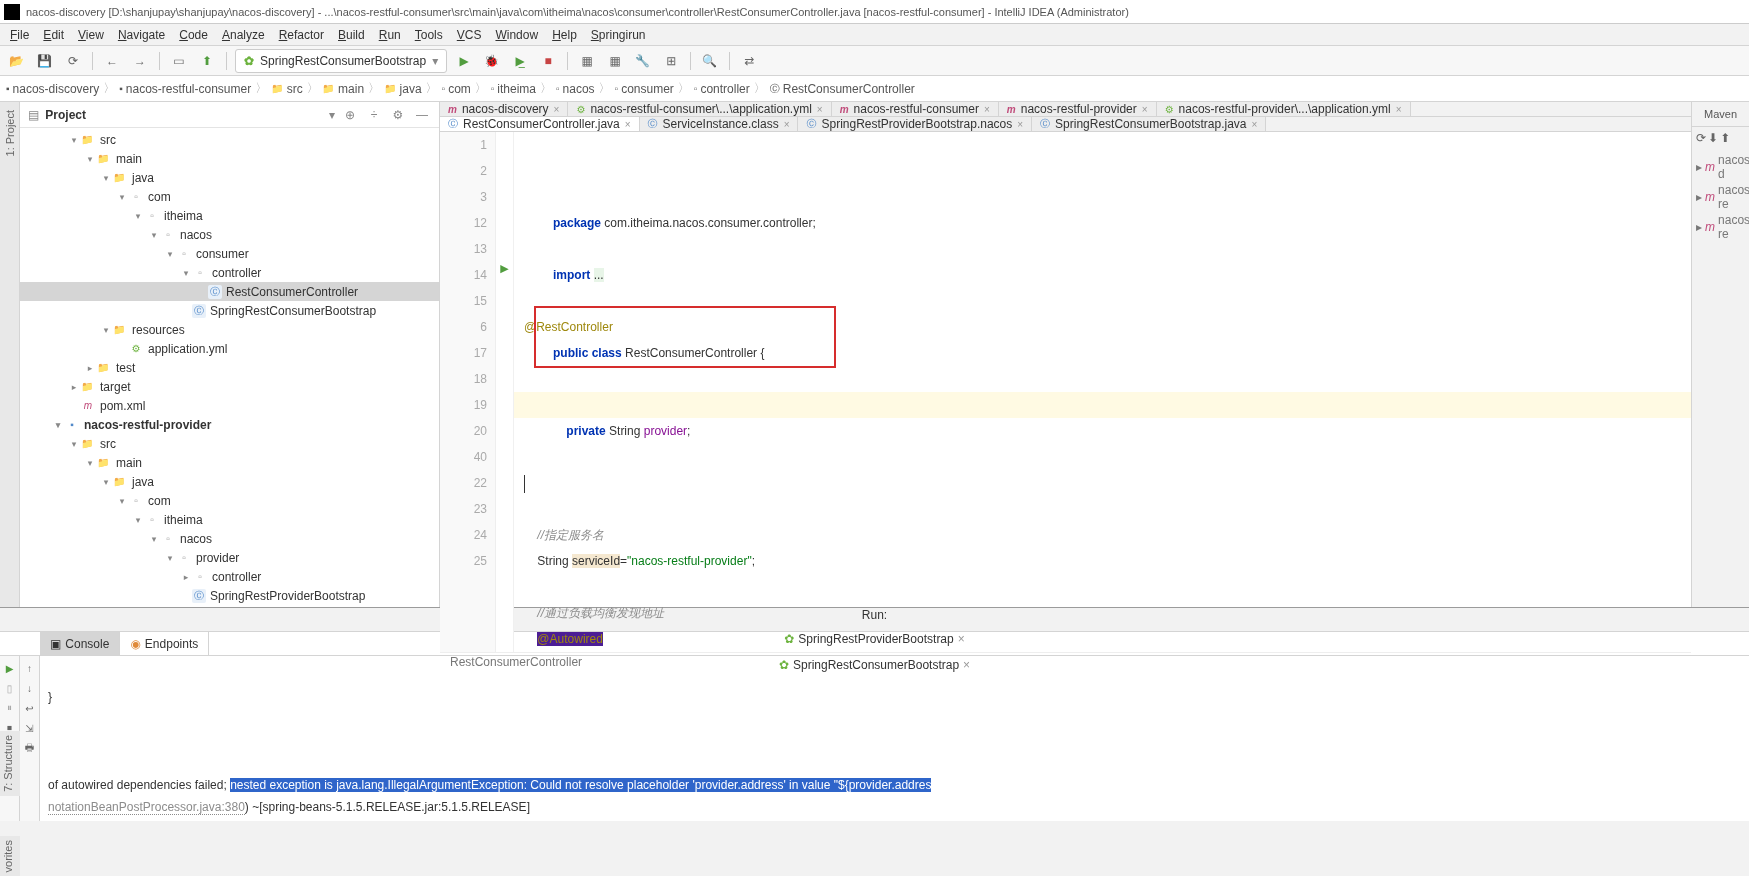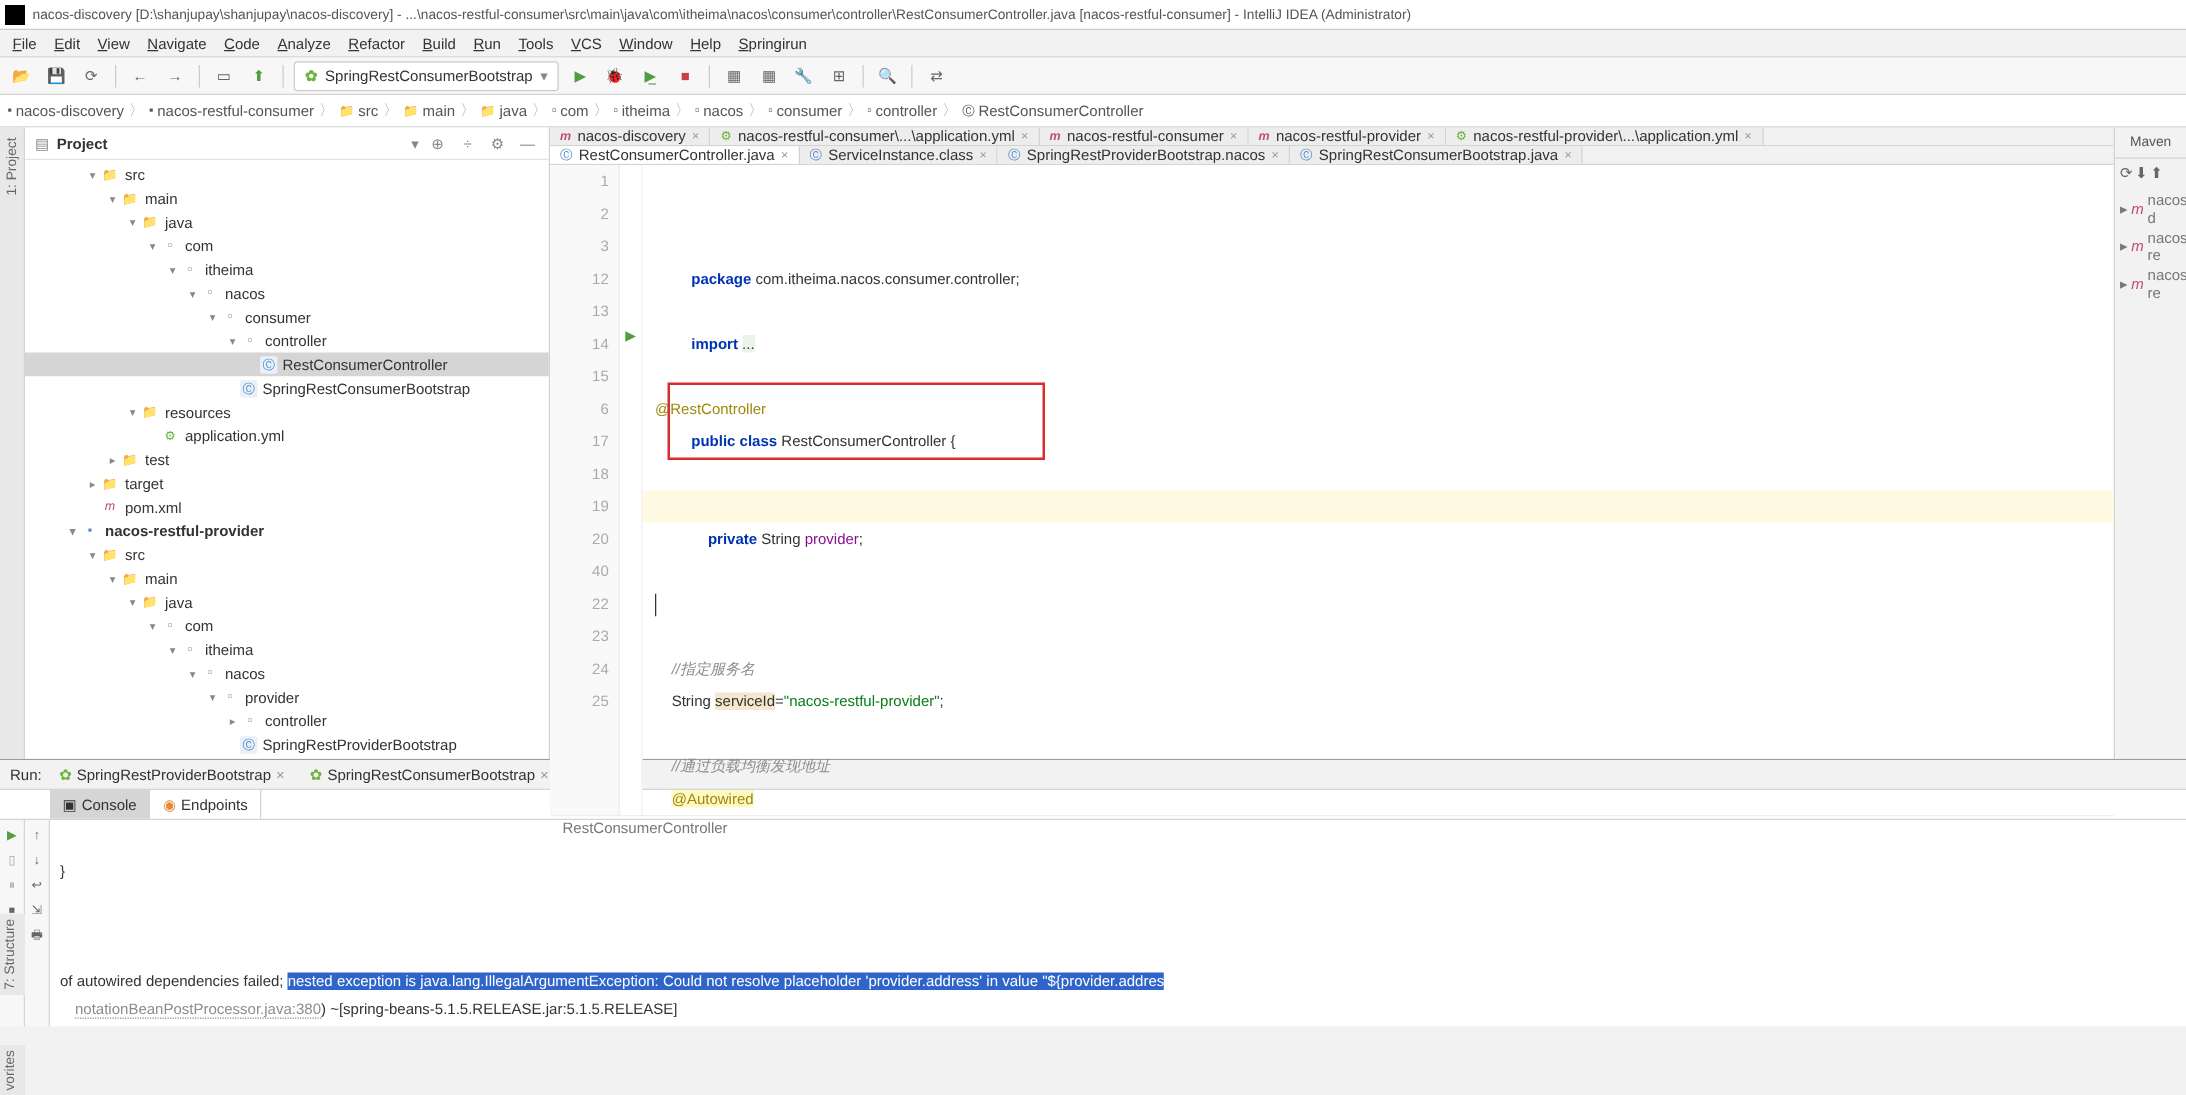--- a/index.html
+++ b/index.html
@@ -61,33 +61,33 @@
 .highlight-line{background:#fffae3;position:absolute;left:0;right:0;height:26px;}
 .redbox{position:absolute;border:2px solid #d62d2d;pointer-events:none;}
 .cursor{display:inline-block;width:1px;height:18px;background:#333;vertical-align:middle;}
 .right-gutter{width:58px;background:#f2f2f2;border-left:1px solid #d4d4d4;display:flex;flex-direction:column;}
 .right-gutter .rtab{padding:6px 4px;text-align:center;font-size:11px;color:#555;border-bottom:1px solid #d4d4d4;}
 .right-gutter .rbtns{display:flex;padding:4px;gap:2px;}
 .right-gutter .mini{flex:1;padding:4px;font-size:10px;color:#777;}
 .right-gutter .mini .m{display:flex;align-items:center;gap:3px;margin-bottom:2px;}
 .breadcrumb2{height:20px;border-top:1px solid #eee;padding:2px 10px;font-size:11px;color:#777;display:flex;align-items:center;}
 .run-panel{border-top:1px solid #9b9b9b;background:#fff;}
-.run-header{height:24px;background:#f2f2f2;border-bottom:1px solid #d4d4d4;display:flex;align-items:center;padding:0 8px;gap:8px;font-size:11px;}
+.run-header{height:24px;background:#f2f2f2;border-bottom:1px solid #d4d4d4;display:flex;align-items:center;padding:0 8px;gap:8px;font-size:11px;flex-direction:column;}
 .run-tab{display:flex;align-items:center;gap:4px;padding:2px 6px;}
 .run-tab .close{color:#999;}
 .run-subtabs{height:24px;display:flex;border-bottom:1px solid #d4d4d4;}
 .subtab{padding:4px 10px;display:flex;align-items:center;gap:4px;border-right:1px solid #d4d4d4;font-size:11px;}
 .subtab.active{background:#d5d5d5;}
 .run-body{display:flex;height:165px;}
 .run-left{width:20px;background:#f7f7f7;border-right:1px solid #d4d4d4;display:flex;flex-direction:column;align-items:center;padding-top:4px;gap:4px;}
 .run-left2{width:20px;background:#f7f7f7;border-right:1px solid #d4d4d4;display:flex;flex-direction:column;align-items:center;padding-top:4px;gap:4px;}
 .run-left .rb,.run-left2 .rb{width:16px;height:16px;display:flex;align-items:center;justify-content:center;color:#666;font-size:10px;}
 .console{flex:1;font-family:Consolas,monospace;font-size:14px;padding:8px;white-space:pre;overflow:hidden;color:#333;line-height:22px;}
 .console .sel{background:#2f65ca;color:#fff;}
-.console .link{color:#8c8c8c;border-bottom:1px dotted #8c8c8c;margin-left:12px;}
+.console .link{color:#8c8c8c;border-bottom:1px dotted #8c8c8c;}
 .console .ln{display:block;}
 </style>
 </head>
 <body>
 
 <div class="titlebar">
   <div class="logo"></div>
   <div class="title">nacos-discovery [D:\shanjupay\shanjupay\nacos-discovery] - ...\nacos-restful-consumer\src\main\java\com\itheima\nacos\consumer\controller\RestConsumerController.java [nacos-restful-consumer] - IntelliJ IDEA (Administrator)</div>
 </div>
 
@@ -396,21 +396,21 @@
 
     <span class="ann">@Value</span>(<span class="str">"${provider.address}"</span>)
     <span class="kw">private</span> String <span class="fld">provider</span>;
 
 <span class="cursor"></span>
 
     <span class="com">//指定服务名</span>
     String <span style="background:#f5e8d0;">serviceId</span>=<span class="str">"nacos-restful-provider"</span>;
 
     <span class="com">//通过负载均衡发现地址</span>
-    <span class="ann" style="background:#fef9c3;">@Autowired</span></div>
+    <span class="ann" style="background:#4c1d95;">@Autowired</span></div>
     </div>
     <div class="breadcrumb2">
       <span>RestConsumerController</span>
     </div>
   </div>
 
   <div class="right-gutter">
     <div class="rtab">Maven</div>
     <div class="rbtns">
       <span style="font-size:12px;color:#666;">⟳</span>

